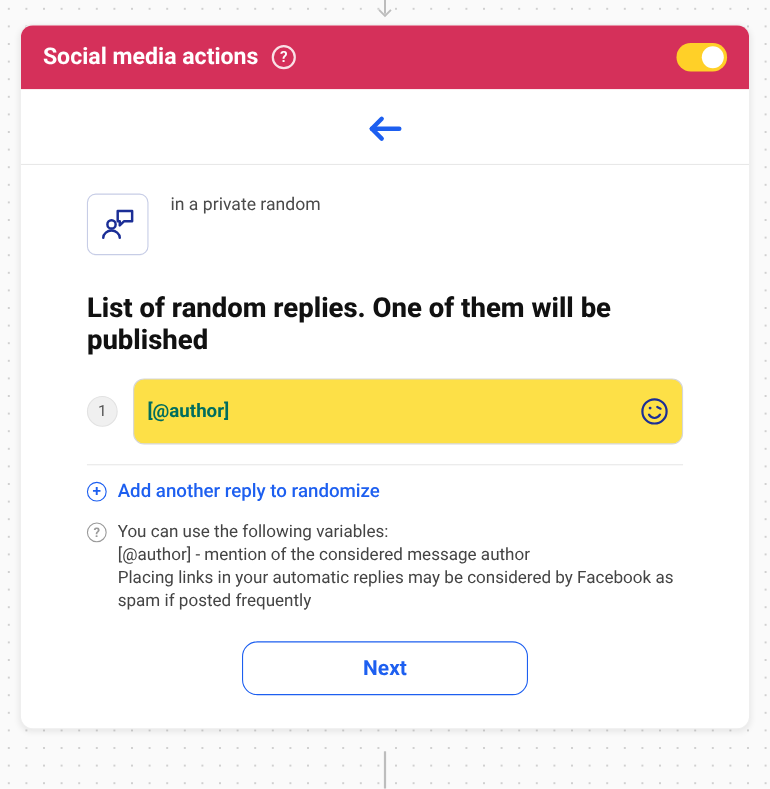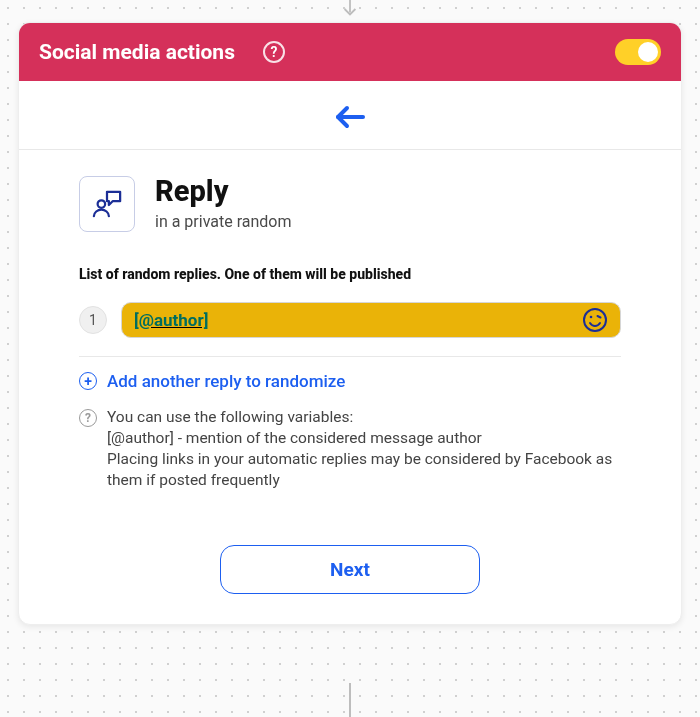--- a/index.html
+++ b/index.html
@@ -39,21 +39,21 @@
       box-shadow: 0 2px 6px rgba(0,0,0,0.08);
       overflow: hidden;
       border: 1px solid #eee;
     }
     .panel-header {
       background: #d5305a;
       color: #fff;
       padding: 16px 20px;
       display: flex;
       align-items: center;
-      gap: 28px;
+      gap: 12px;
     }
     .header-title {
       font-size: 21px;
       font-weight: 700;
     }
     .header-help {
       width: 22px;
       height: 22px;
       border: 2px solid rgba(255,255,255,0.85);
       border-radius: 50%;
@@ -118,21 +118,21 @@
       font-weight: 800;
       color: #111;
       line-height: 1.1;
       margin-bottom: 4px;
     }
     .reply-sub {
       font-size: 16px;
       color: #4a4a4a;
     }
     .list-title {
-      font-size: 14px;
+      font-size: 25px;
       font-weight: 800;
       color: #111;
       margin-bottom: 20px;
     }
     .reply-row {
       display: flex;
       align-items: center;
       gap: 14px;
       margin-bottom: 18px;
     }
@@ -146,26 +146,25 @@
       align-items: center;
       justify-content: center;
       font-size: 14px;
       color: #555;
       flex-shrink: 0;
     }
     .reply-input-wrap {
       flex: 1;
       border: 1px solid #d6d6d6;
       border-radius: 10px;
-      padding: 4px 12px;
+      padding: 16px 12px;
       display: flex;
       align-items: center;
       gap: 10px;
-      background: #eab308;
-      text-decoration: underline;
+      background: #fde047;
     }
     .reply-input {
       flex: 1;
       border: none;
       outline: none;
       font-size: 17px;
       font-weight: 700;
       color: #006d5e;
       background: transparent;
       font-family: inherit;
@@ -232,21 +231,20 @@
       border: 1.5px solid #1d5ff0;
       color: #1d5ff0;
       background: #fff;
       font-size: 19px;
       font-weight: 700;
       padding: 12px 0;
       width: 260px;
       border-radius: 14px;
       cursor: pointer;
       font-family: inherit;
-      margin-top: 28px;
     }
   </style>
 </head>
 <body>
 
 <div class="top-connector">
   <svg viewBox="0 0 20 20" fill="none" stroke="#bdbdbd" stroke-width="2">
     <line x1="10" y1="0" x2="10" y2="14"></line>
     <polyline points="4,10 10,16 16,10"></polyline>
   </svg>
@@ -275,21 +273,20 @@
 
     <div class="reply-head">
       <div class="reply-iconbox">
         <svg viewBox="0 0 36 32" fill="none" stroke="#1b2e96" stroke-width="2.4" stroke-linecap="round" stroke-linejoin="round">
           <circle cx="12" cy="16" r="4"></circle>
           <path d="M4 29c0-4 4-7 8-7s8 3 8 7"></path>
           <path d="M18 3h14v10h-8l-4 4v-4h-2z"></path>
         </svg>
       </div>
       <div>
-        <div class="reply-title">Reply</div>
         <div class="reply-sub">in a private random</div>
       </div>
     </div>
 
     <div class="list-title">List of random replies. One of them will be published</div>
 
     <div class="reply-row">
       <div class="row-num">1</div>
       <div class="reply-input-wrap">
         <input class="reply-input" type="text" value="[@author]" style="">
@@ -311,21 +308,21 @@
       <span>Add another reply to randomize</span>
     </div>
 
     <div class="hint-block">
       <span class="hint-icon">?</span>
       <div class="hint-text">
         <p>
           <span>You can use the following variables:</span><br>
           <span>[@author] - mention of the considered message author</span>
         </p>
-        <p>Placing links in your automatic replies may be considered by Facebook as them if posted frequently</p>
+        <p>Placing links in your automatic replies may be considered by Facebook as spam if posted frequently</p>
       </div>
     </div>
 
     <div class="next-wrap">
       <button class="next-btn">Next</button>
     </div>
 
   </div>
 </div>
 

